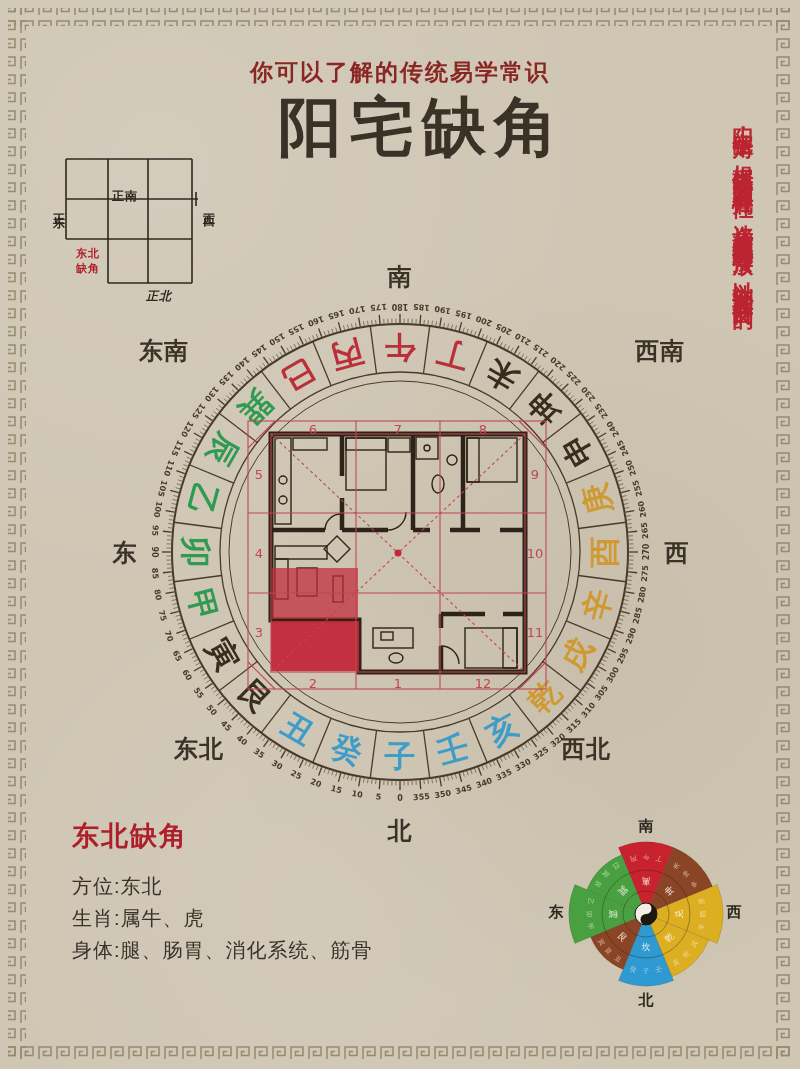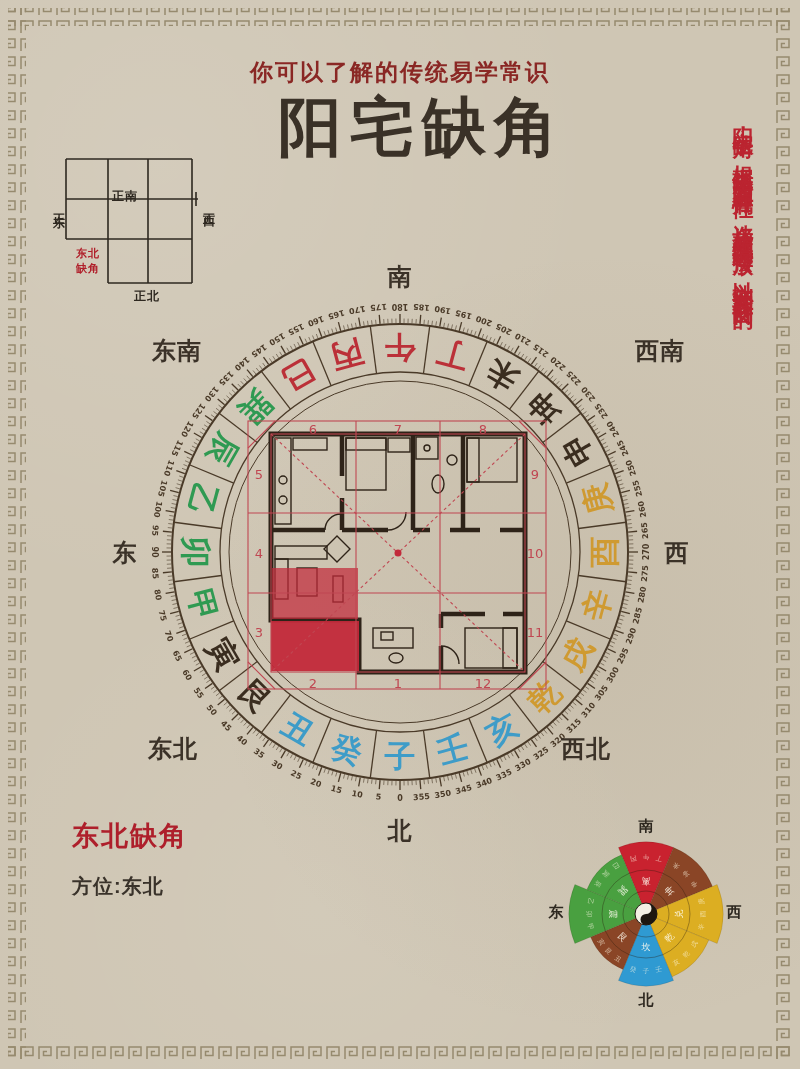--- a/index.html
+++ b/index.html
@@ -42,21 +42,21 @@
     font-size:21px;font-weight:bold;letter-spacing:3px;line-height:42px;
     color:#bb2430;
   }
 
   
   .dir{font-size:24px;font-weight:bold;color:#3b3228;letter-spacing:1px;white-space:nowrap;}
 
   
   .info{left:72px;top:818px;width:420px;}
   .info-heading{font-size:27px;font-weight:900;color:#ae1f2b;letter-spacing:2px;margin-bottom:16px;}
-  .info-row{font-size:20px;line-height:32px;color:#39322a;letter-spacing:1px;font-weight:bold;}
+  .info-row{font-size:20px;line-height:32px;color:#39322a;letter-spacing:1px;}
 
   
   .bagua-label{font-size:15px;font-weight:bold;color:#2e2820;}
 </style>
 </head>
 <body>
 
 <div class="page">
 
   <svg class="abs" style="left:0;top:0;" width="800" height="1069">
@@ -82,21 +82,21 @@
         <line x1="16" y1="99" x2="142" y2="99"></line>
         <line x1="58" y1="143" x2="142" y2="143"></line>
         <line x1="16" y1="19" x2="16" y2="99"></line>
         <line x1="58" y1="19" x2="58" y2="143"></line>
         <line x1="98" y1="19" x2="98" y2="143"></line>
         <line x1="142" y1="19" x2="142" y2="143"></line>
         <line x1="146" y1="52" x2="146" y2="66"></line>
       </g>
     </svg>
     <span class="mg-label" style="left:62px;top:0px;margin-top:48px;">正南</span>
-    <span class="mg-label" style="left:84px;top:148px;">正北</span>
+    <span class="mg-label" style="left:96px;top:148px;font-style:italic;">正北</span>
     <span class="mg-label mg-vert" style="left:0px;top:64px;">正东</span>
     <span class="mg-label mg-vert" style="left:150px;top:64px;">正西</span>
     <span class="mg-missing">东北缺角</span>
   </div>
 
   <div class="abs sidenote">阳宅缺角，根据缺角的方向和五行属性，选择相应的物品进行摆放，以达到调和五行的目的。</div>
 
   <svg id="compass-svg" class="abs" style="left:142px;top:294px;" width="516" height="516" viewBox="-258 -258 516 516">
       <circle cx="0" cy="0" r="228" fill="none" stroke="#4a3a28" stroke-width="2"></circle>
       <circle cx="0" cy="0" r="180" fill="none" stroke="#4a3a28" stroke-width="1.3"></circle>
@@ -580,23 +580,23 @@
       <line x1="15.97" y1="228.44" x2="16.29" y2="232.93" stroke="#4a3a28" stroke-width="0.6"></line>
       <line x1="11.98" y1="228.69" x2="12.22" y2="233.18" stroke="#4a3a28" stroke-width="0.6"></line>
       <line x1="7.99" y1="228.86" x2="8.15" y2="233.36" stroke="#4a3a28" stroke-width="0.6"></line>
       <line x1="4" y1="228.97" x2="4.08" y2="233.46" stroke="#4a3a28" stroke-width="0.6"></line>
     </svg>
 
   <span class="abs ctr dir" style="left:400px;top:277px;">南</span>
   <span class="abs ctr dir" style="left:400px;top:831px;">北</span>
   <span class="abs ctr dir" style="left:125px;top:553px;">东</span>
   <span class="abs ctr dir" style="left:677px;top:553px;">西</span>
-  <span class="abs ctr dir" style="left:177px;top:351px;">东南</span>
+  <span class="abs ctr dir" style="left:164px;top:351px;">东南</span>
   <span class="abs ctr dir" style="left:660px;top:351px;">西南</span>
-  <span class="abs ctr dir" style="left:173px;top:749px;">东北</span>
+  <span class="abs ctr dir" style="left:199px;top:749px;">东北</span>
   <span class="abs ctr dir" style="left:586px;top:749px;">西北</span>
 
   <svg class="abs" style="left:245px;top:418px;" width="304" height="274" viewBox="0 0 304 274">
 
     <g stroke="#2e2318" stroke-width="1.4" fill="none">
       <rect x="30" y="20" width="16" height="86"></rect>
       <circle cx="38" cy="62" r="4"></circle>
         <circle cx="38" cy="82" r="4"></circle>
       <rect x="48" y="20" width="34" height="12"></rect>
       <rect x="101" y="20" width="40" height="52"></rect>
@@ -663,20 +663,22 @@
         <text x="290" y="56" text-anchor="middle" dominant-baseline="central" font-size="13" fill="#c04752">9</text>
         <text x="290" y="135" text-anchor="middle" dominant-baseline="central" font-size="13" fill="#c04752">10</text>
         <text x="290" y="214" text-anchor="middle" dominant-baseline="central" font-size="13" fill="#c04752">11</text>
         <text x="238" y="265" text-anchor="middle" dominant-baseline="central" font-size="13" fill="#c04752">12</text>
       </g>
   </svg>
 
   <div class="abs info">
     <div class="info-heading">东北缺角</div>
     <div class="info-row">方位:东北</div>
+    <div class="info-row">生肖:属牛、虎</div>
+    <div class="info-row">身体:腿、肠胃、消化系统、筋骨</div>
   </div>
 
   <svg id="bagua-svg" class="abs" style="left:565px;top:833px;" width="162" height="162" viewBox="-81 -81 162 162">
       <path d="M0,0 L-27.55,-66.52 A72,72 0 0 1 27.55,-66.52 Z" fill="#c9222f" stroke="rgba(40,25,10,0.25)" stroke-width="0.5"></path>
       <path d="M0,0 L27.55,-66.52 A72,72 0 0 1 66.52,-27.55 Z" fill="#8a4526" stroke="rgba(40,25,10,0.25)" stroke-width="0.5"></path>
       <path d="M0,0 L71.14,-29.47 A77,77 0 0 1 71.14,29.47 Z" fill="#dcae22" stroke="rgba(40,25,10,0.25)" stroke-width="0.5"></path>
       <path d="M0,0 L62.82,26.02 A68,68 0 0 1 26.02,62.82 Z" fill="#dcae22" stroke="rgba(40,25,10,0.25)" stroke-width="0.5"></path>
       <path d="M0,0 L27.55,66.52 A72,72 0 0 1 -27.55,66.52 Z" fill="#2f9ad2" stroke="rgba(40,25,10,0.25)" stroke-width="0.5"></path>
       <path d="M0,0 L-22.96,55.43 A60,60 0 0 1 -55.43,22.96 Z" fill="#8a4526" stroke="rgba(40,25,10,0.25)" stroke-width="0.5"></path>
       <path d="M0,0 L-71.14,29.47 A77,77 0 0 1 -71.14,-29.47 Z" fill="#49a040" stroke="rgba(40,25,10,0.25)" stroke-width="0.5"></path>

